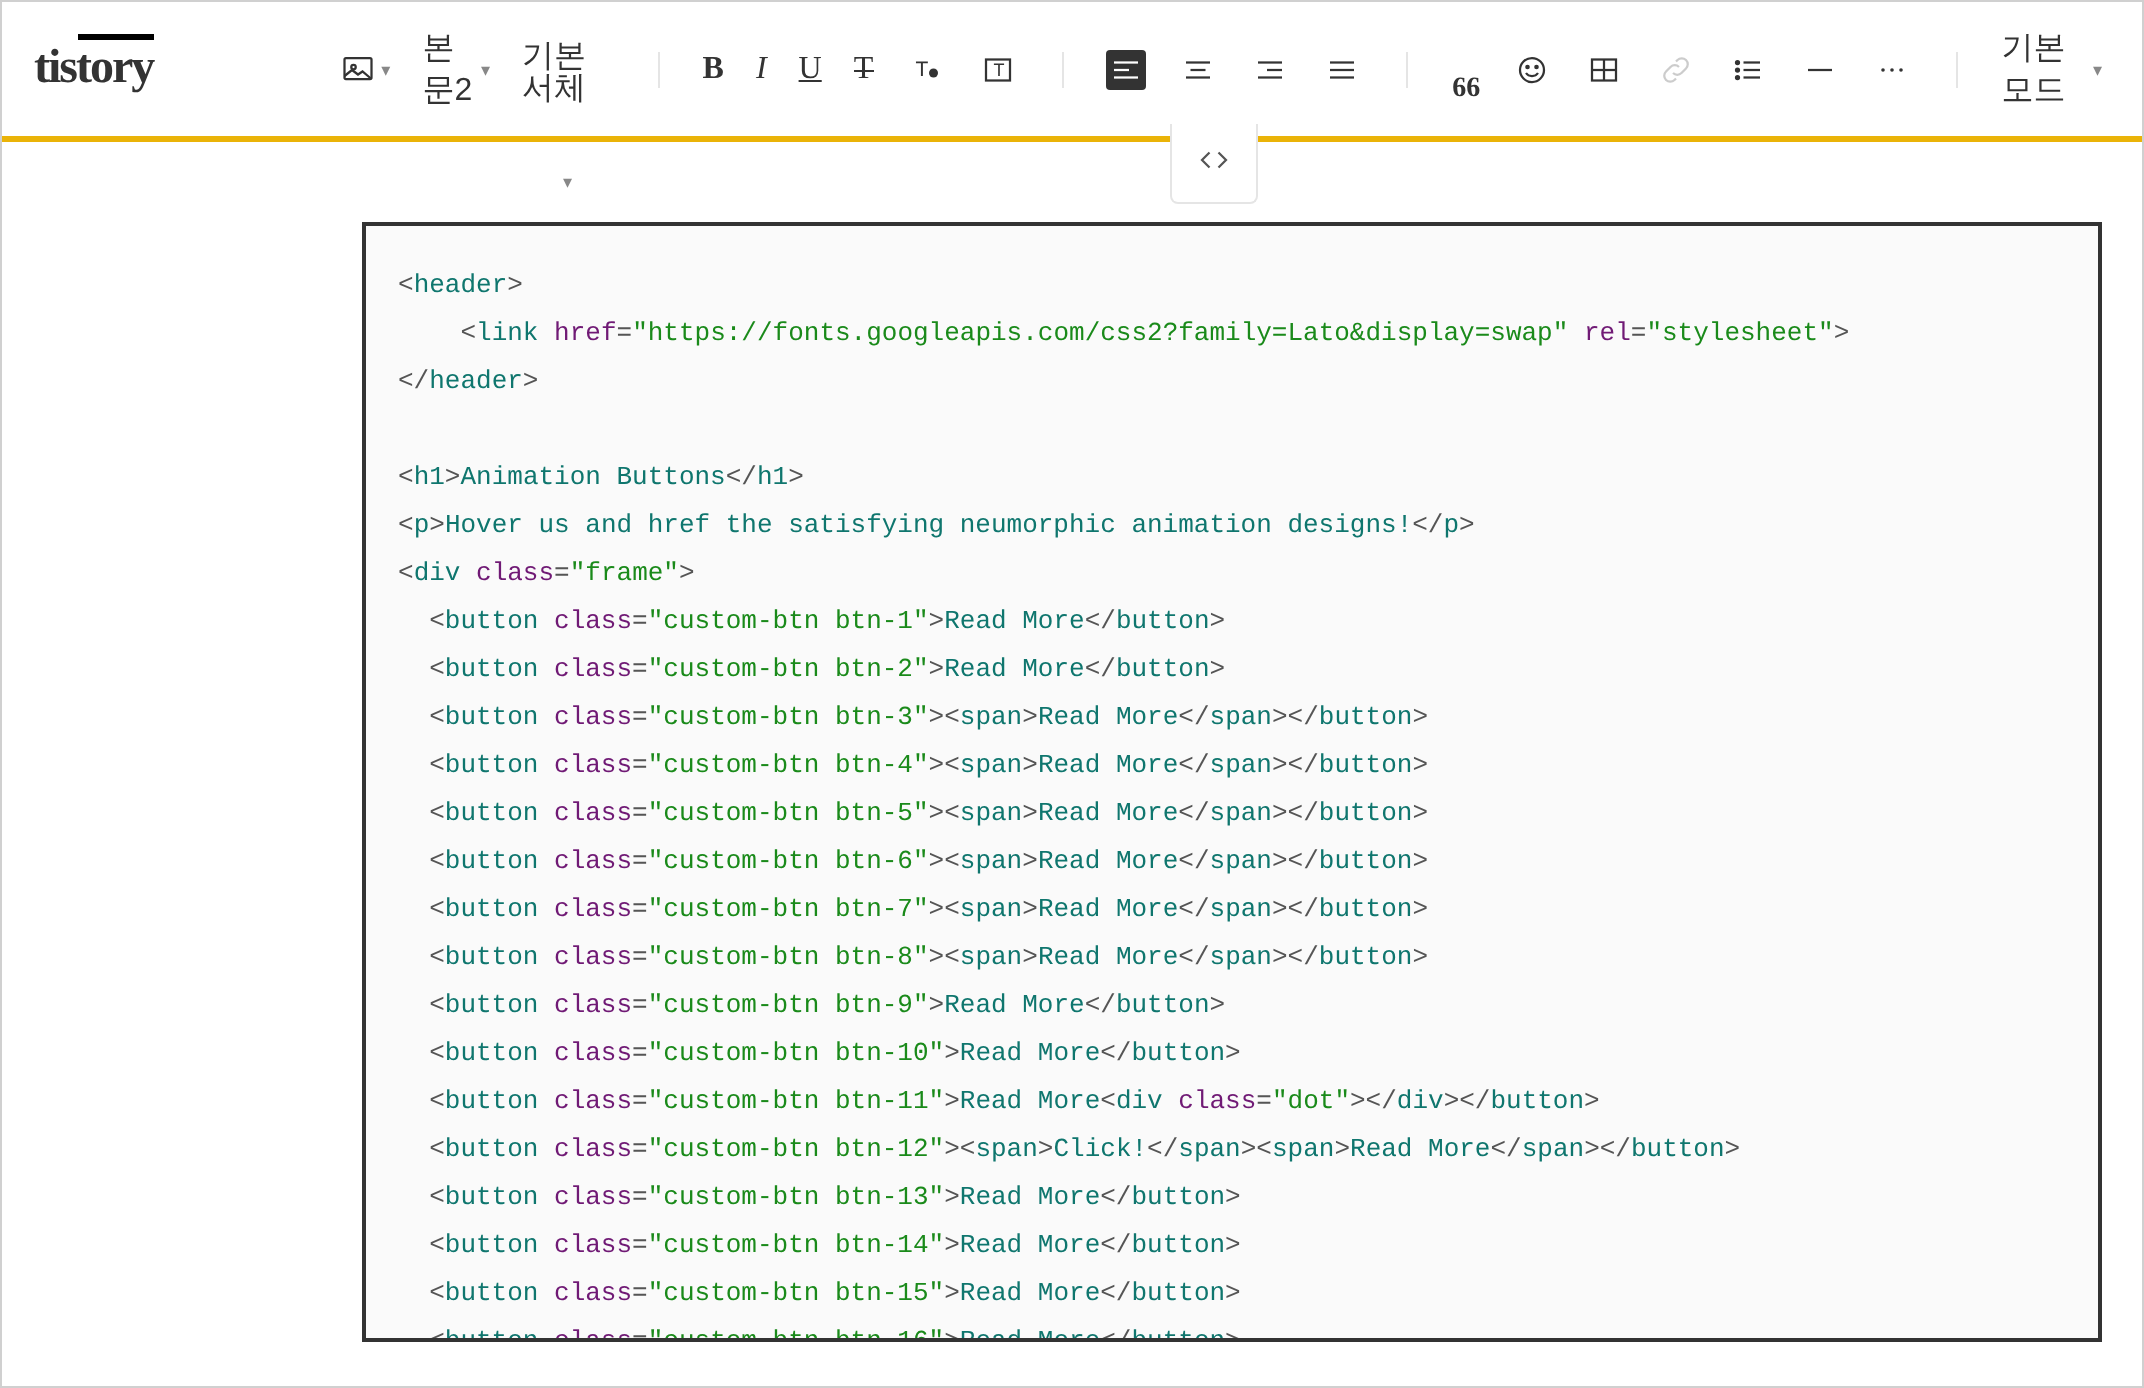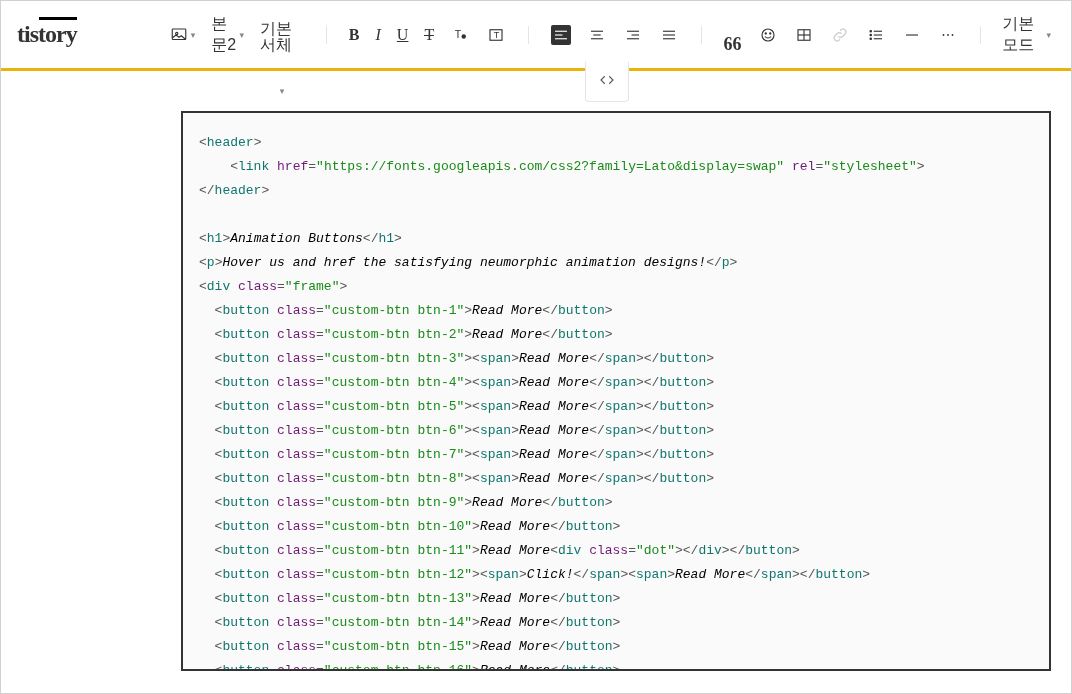--- a/index.html
+++ b/index.html
@@ -15,29 +15,29 @@
 .ico { width: 20px; height: 20px; display: flex; align-items: center; justify-content: center; }
 .ico svg { width: 18px; height: 18px; stroke: #333; fill: none; stroke-width: 1.5; }
 .ico-active { background: #333; border-radius: 2px; }
 .ico-active svg { stroke: #fff; }
 .ico-dim svg { stroke: #ccc; }
 .bold { font-family: Georgia, serif; font-weight: bold; font-size: 16px; }
 .italic { font-family: Georgia, serif; font-style: italic; font-size: 16px; }
 .underline { font-family: Georgia, serif; text-decoration: underline; font-size: 16px; }
 .strike { font-family: Georgia, serif; font-size: 16px; position: relative; }
 .strike::after { content: ""; position: absolute; left: 0; right: 0; top: 50%; height: 1px; background: #333; }
-.quotemark { font-family: Georgia, serif; font-size: 18px; font-weight: bold; margin-top: 20px; }
+.quotemark { font-family: Georgia, serif; font-size: 14px; font-weight: bold; margin-top: 20px; }
 .code-tab { position: absolute; left: 585px; top: 62px; width: 44px; height: 40px; background: #fff; border: 1px solid #e5e5e5; border-top: none; border-radius: 0 0 4px 4px; display: flex; align-items: center; justify-content: center; z-index: 5; }
 .code-tab svg { width: 18px; height: 18px; stroke: #555; fill: none; stroke-width: 1.5; }
 .editor-wrap { padding: 40px 20px 0 180px; position: relative; }
 .code-block { border: 2px solid #333; padding: 18px 16px; font-family: "Consolas", "Courier New", monospace; font-size: 13px; line-height: 24px; white-space: pre; overflow: hidden; background: #fafafa; height: 560px; }
 .t-tag { color: #0f766e; }
 .t-attr { color: #701a75; }
 .t-str { color: #1a8a1a; }
-.t-txt { color: #000000; font-style: italic; }
+.t-txt { color: #0f766e; }
 .t-pun { color: #555; }
 </style>
 </head>
 <body>
 
 <div class="toolbar">
   <div class="logo">tistory</div>
 
   <div class="tb-item">
     <span class="ico">

